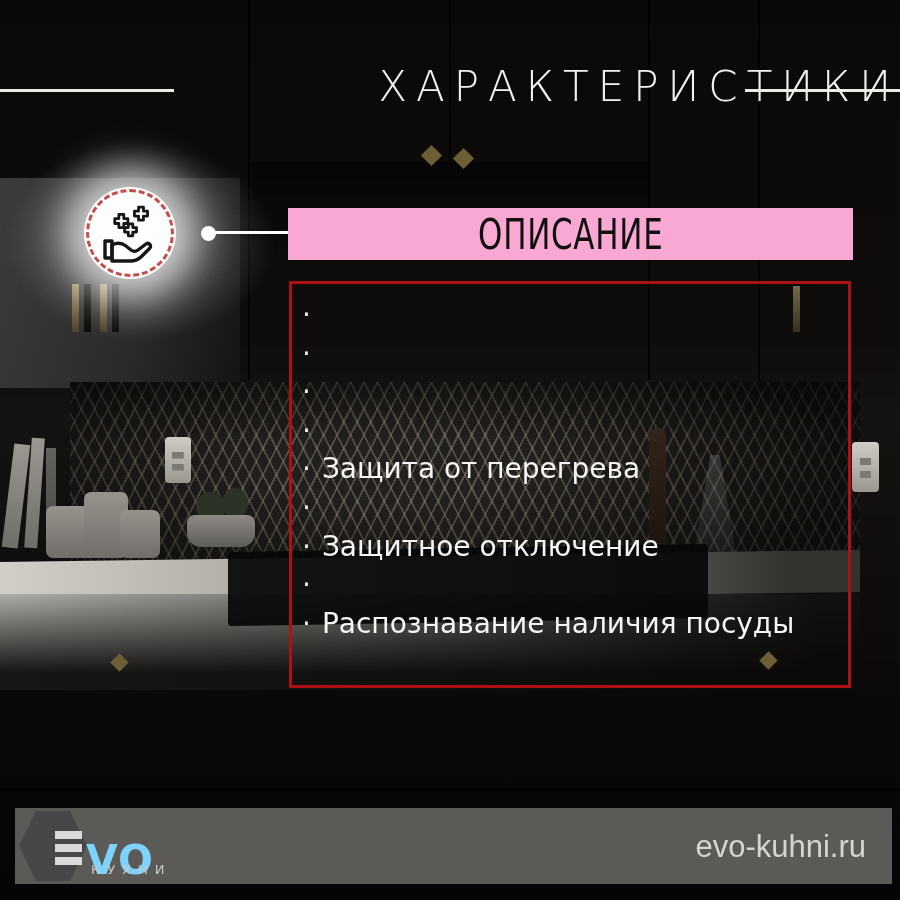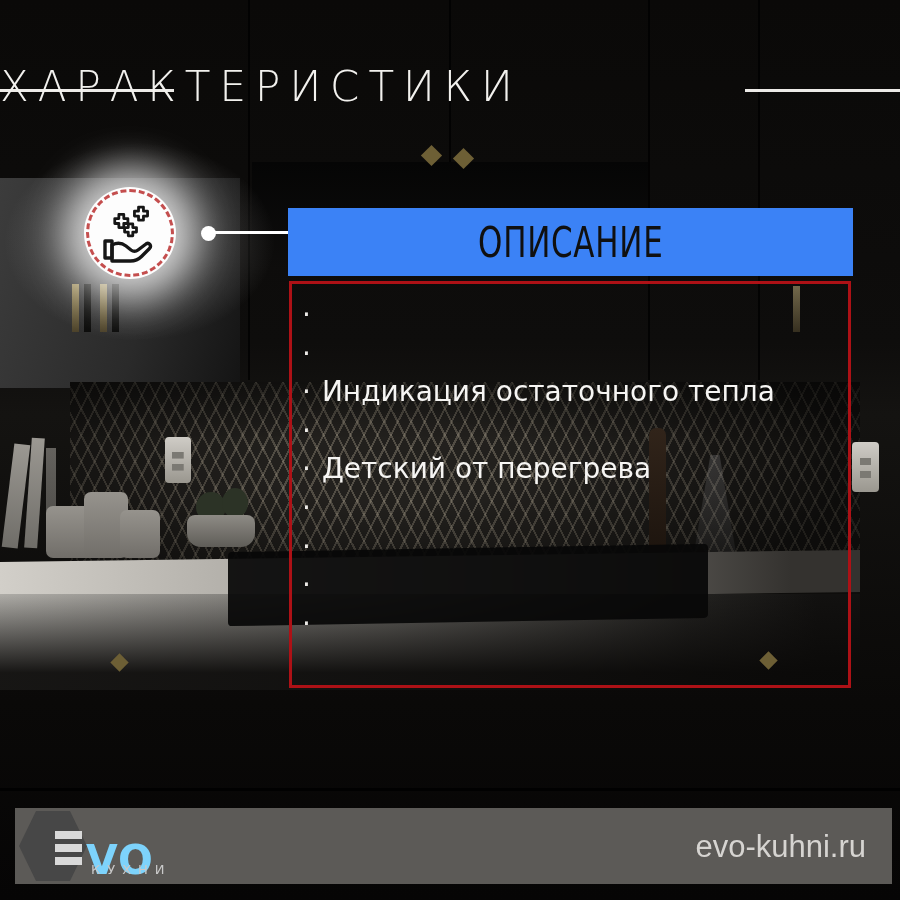--- a/index.html
+++ b/index.html
@@ -48,33 +48,33 @@
   .outlet::after{content:"";position:absolute;left:28%;top:18%;width:44%;height:64%;
     background:linear-gradient(#7b7973,#7b7973) 50% 30%/100% 22% no-repeat,
                linear-gradient(#7b7973,#7b7973) 50% 80%/100% 22% no-repeat;}
   .knob{position:absolute;background:#6d5f35;transform:rotate(45deg);}
   .pull{position:absolute;width:7px;background:linear-gradient(#a99a6d,#4c422a);}
   .pull.dark{background:linear-gradient(#20201e,#0c0c0b);}
   .drawer-line{position:absolute;left:0;top:788px;width:900px;height:3px;background:rgba(0,0,0,.8);}
 
   
   .title-line{position:absolute;top:89px;height:3px;background:#eceae7;}
-  .page-title{position:absolute;left:0;top:62px;width:900px;text-align:left;
+  .page-title{position:absolute;left:0;top:62px;width:900px;text-align:right;
     color:#f2f1ee;font-size:42px;font-weight:300;letter-spacing:9px;}
 
   .badge{position:absolute;left:84px;top:187px;width:92px;height:92px;border-radius:50%;
     background:#fdfdfd;box-shadow:0 0 38px 20px rgba(255,255,255,.72);}
   .badge::before{content:"";position:absolute;inset:2px;border-radius:50%;
     border:3px dashed rgba(186,48,48,.85);}
   .badge svg{position:absolute;left:16px;top:16px;}
 
   .dot{position:absolute;left:201px;top:226px;width:15px;height:15px;border-radius:50%;background:#fff;}
   .connector{position:absolute;left:213px;top:231px;width:76px;height:3px;background:#fff;}
 
-  .banner{position:absolute;left:288px;top:208px;width:565px;height:68px;background:#3b82f6;
+  .banner{position:absolute;left:288px;top:208px;width:565px;height:52px;background:#f9a8d4;
     display:flex;align-items:center;justify-content:center;}
   .banner span{display:inline-block;transform:scaleX(.72);font-size:43px;font-weight:500;
     letter-spacing:1px;color:#101010;white-space:nowrap;}
 
   .redbox{position:absolute;left:289px;top:281px;width:556px;height:401px;
     border:3px solid #ad1116;}
   .features{list-style:none;margin:0;padding:14px 6px 0 8px;}
   .features li{display:flex;align-items:baseline;height:38.6px;color:#f6f5f3;font-size:28px;
     white-space:nowrap;}
   .features .bullet{font-size:28px;margin:0 11px 0 2px;color:#eceae7;}
@@ -160,40 +160,41 @@
   <div class="redbox">
     <ul class="features">
         <li>
           <span class="bullet">·</span>
         </li>
         <li>
           <span class="bullet">·</span>
         </li>
         <li>
           <span class="bullet">·</span>
-          <span>Индикация остаточного тепла</span>
-        </li>
-        <li>
-          <span class="bullet">·</span>
-        </li>
-        <li>
-          <span class="bullet">·</span>
-          <span>Детский от перегрева</span>
-        </li>
-        <li>
-          <span class="bullet">·</span>
-        </li>
-        <li>
-          <span class="bullet">·</span>
-        </li>
-        <li>
-          <span class="bullet">·</span>
-        </li>
-        <li>
-          <span class="bullet">·</span>
+        </li>
+        <li>
+          <span class="bullet">·</span>
+        </li>
+        <li>
+          <span class="bullet">·</span>
+          <span>Защита от перегрева</span>
+        </li>
+        <li>
+          <span class="bullet">·</span>
+        </li>
+        <li>
+          <span class="bullet">·</span>
+          <span>Защитное отключение</span>
+        </li>
+        <li>
+          <span class="bullet">·</span>
+        </li>
+        <li>
+          <span class="bullet">·</span>
+          <span>Распознавание наличия посуды</span>
         </li>
       </ul>
   </div>
 
   <div class="footer-bar">
     <div class="hexagon"></div>
     <div class="evo">
       <span class="ebars">
           <i></i>
           <i></i>

